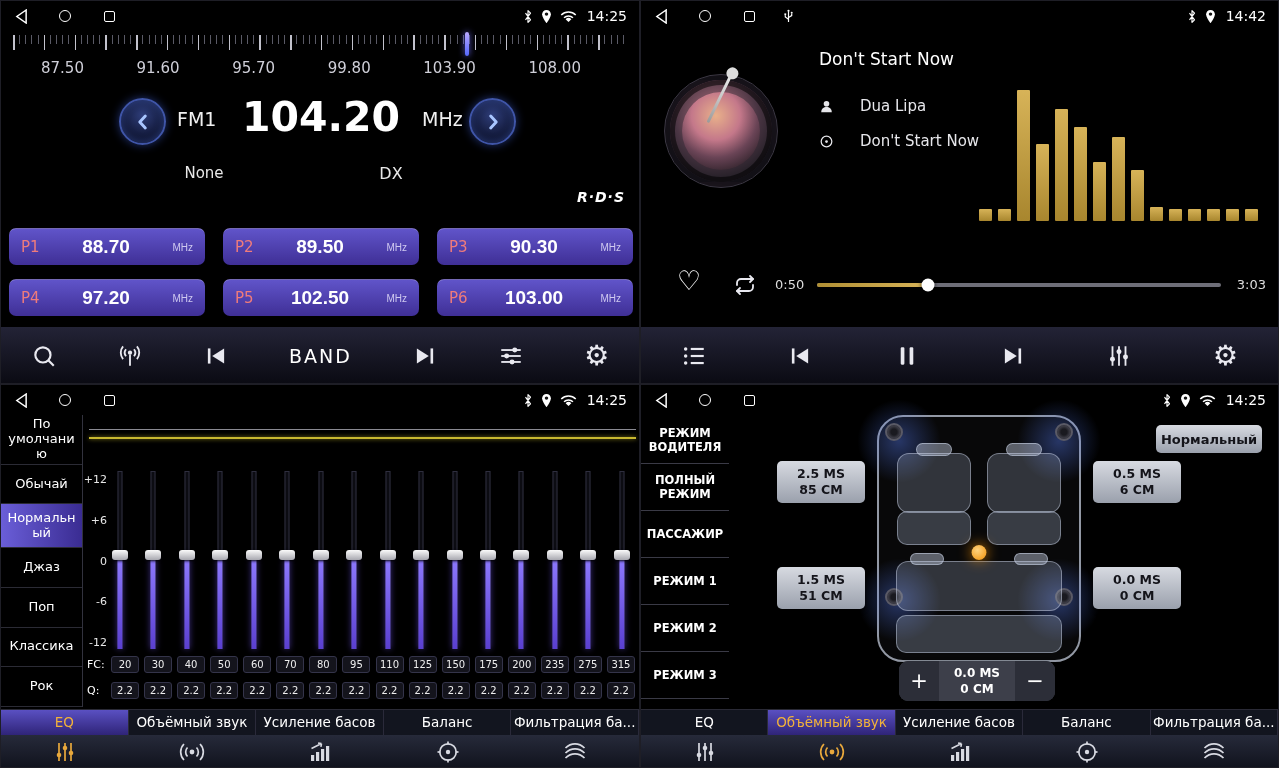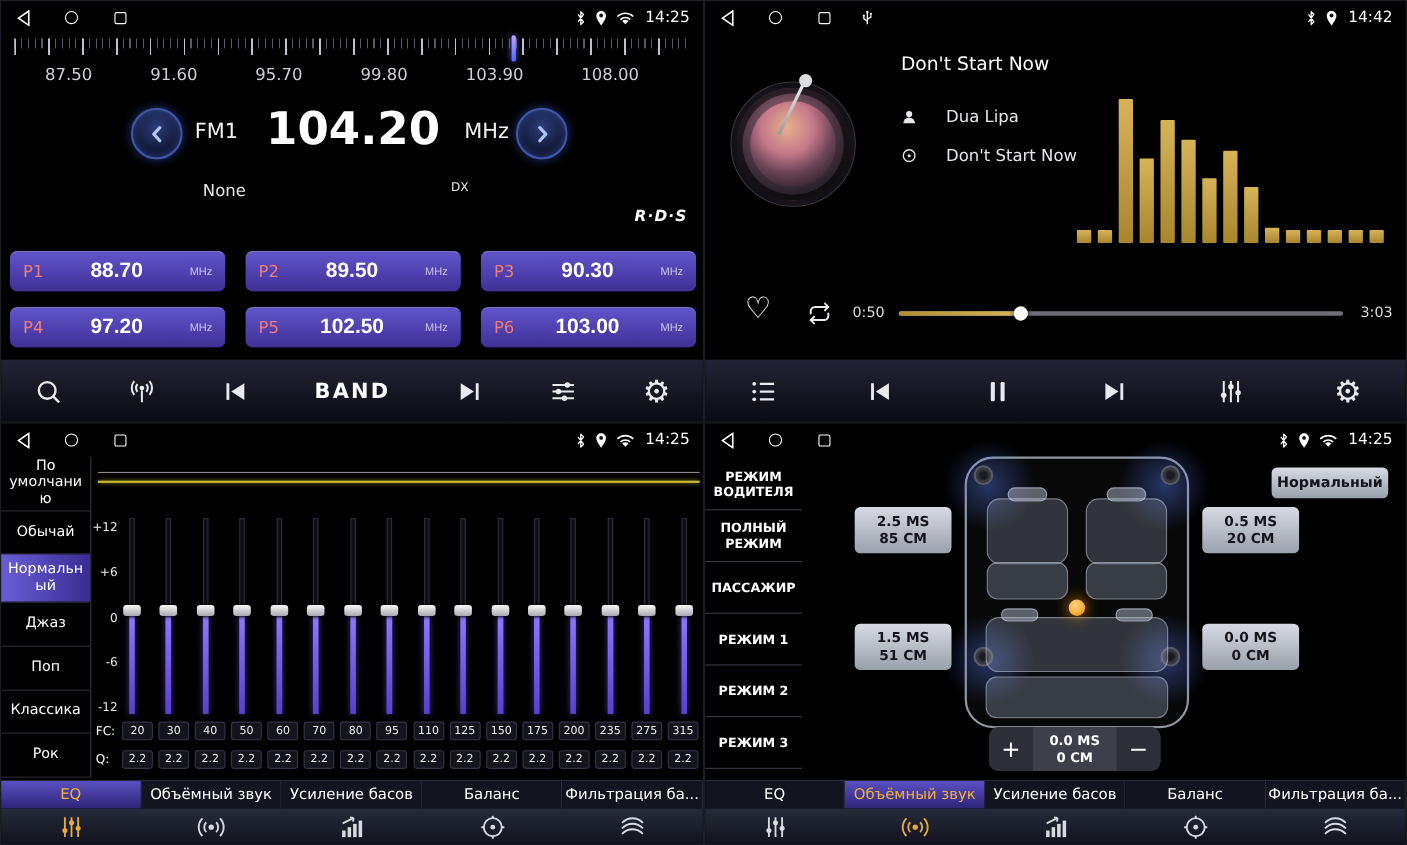--- a/index.html
+++ b/index.html
@@ -32,35 +32,35 @@
   .dial-label { font-size:15px; color:#cfcfd8; }
 
   .tune-btn { position:absolute; top:97px; width:47px; height:47px; border-radius:50%;
     background:radial-gradient(circle at 50% 35%, #2e3d7a 0%, #131a3a 60%, #0a0e24 100%);
     border:2px solid #3f55a8; box-shadow:0 0 10px rgba(70,110,255,.45), inset 0 0 8px rgba(90,130,255,.35);
     display:flex; align-items:center; justify-content:center; cursor:pointer; }
   .band-label { position:absolute; left:176px; top:107px; font-size:19px; color:#f0f0f0; }
   .freq-big  { position:absolute; left:228px; top:92px; width:184px; text-align:center; font-size:41px; font-weight:bold; color:#fff; }
   .unit-label { position:absolute; left:421px; top:107px; font-size:19px; color:#f0f0f0; }
   .info-none { position:absolute; left:158px; top:163px; width:90px; text-align:center; font-size:15px; color:#e8e8e8; }
-  .info-dx   { position:absolute; left:355px; top:163px; width:70px; text-align:right; font-size:11px; color:#e8e8e8; }
+  .info-dx   { position:absolute; left:355px; top:163px; width:70px; text-align:center; font-size:16px; color:#e8e8e8; }
   .rds-badge { position:absolute; right:14px; top:188px; font-size:14px; font-weight:bold; font-style:italic; letter-spacing:1px; color:#fff; }
 
   .presets { position:absolute; left:8px; top:227px; width:624px; display:grid; grid-template-columns:repeat(3,1fr); gap:14px 18px; }
   .preset { height:37px; border:none; border-radius:7px; display:flex; align-items:center; padding:0 12px; cursor:pointer;
     background:linear-gradient(180deg,#6054c9 0%, #3f2f96 100%); border-top:1px solid rgba(255,255,255,.28);
     box-shadow:0 2px 4px rgba(0,0,0,.6); }
   .p-name { font-size:15px; color:#ef7b7b; font-family:"DejaVu Sans", sans-serif; }
   .p-freq { flex:1; text-align:center; font-size:19px; font-weight:bold; color:#fff; }
   .p-unit { font-size:10px; color:#cfc9f0; }
 
   .toolbar { position:absolute; left:0; right:0; top:326px; height:58px;
     background:linear-gradient(180deg,#232336 0%, #0a0a12 100%);
     display:flex; align-items:center; justify-content:space-around; }
-  .tool { display:flex; align-items:center; justify-content:center; cursor:pointer; color:#e9e9f0;font-weight:bold; }
+  .tool { display:flex; align-items:center; justify-content:center; cursor:pointer; color:#e9e9f0; }
   .band-text { font-size:19px; letter-spacing:2px; color:#fff; }
   .gear-glyph { font-size:28px; line-height:1; color:#e9e9f0; }
 
   
   .album-art { position:absolute; left:24px; top:74px; width:112px; height:112px; border-radius:50%;
     background:radial-gradient(circle at 45% 35%, #e8b08a 0%, #c4788a 28%, #6a4456 48%, #241c22 72%, #15121a 100%);
     border:5px solid rgba(18,16,22,.95); outline:1px solid #3c3844;
     box-shadow:inset 0 0 0 5px rgba(0,0,0,.55), inset 0 0 0 12px rgba(42,38,48,.5), 0 0 10px rgba(0,0,0,.8); }
   .tonearm { position:absolute; left:60px; top:-6px; width:3px; height:54px; border-radius:2px;
     background:linear-gradient(#f0f0f0,#9a9a9a); transform:rotate(26deg); transform-origin:top center; }
@@ -762,21 +762,21 @@
     </div>
     <div class="orange-ball"></div>
   </div>
 
   <button class="grey-btn delay-btn" style="left:136px; top:76px">
     <span>2.5 MS</span>
     <span>85 CM</span>
   </button>
   <button class="grey-btn delay-btn" style="left:452px; top:76px">
     <span>0.5 MS</span>
-    <span>20 CM</span>
+    <span>6 CM</span>
   </button>
   <button class="grey-btn delay-btn" style="left:136px; top:182px">
     <span>1.5 MS</span>
     <span>51 CM</span>
   </button>
   <button class="grey-btn delay-btn" style="left:452px; top:182px">
     <span>0.0 MS</span>
     <span>0 CM</span>
   </button>
 

